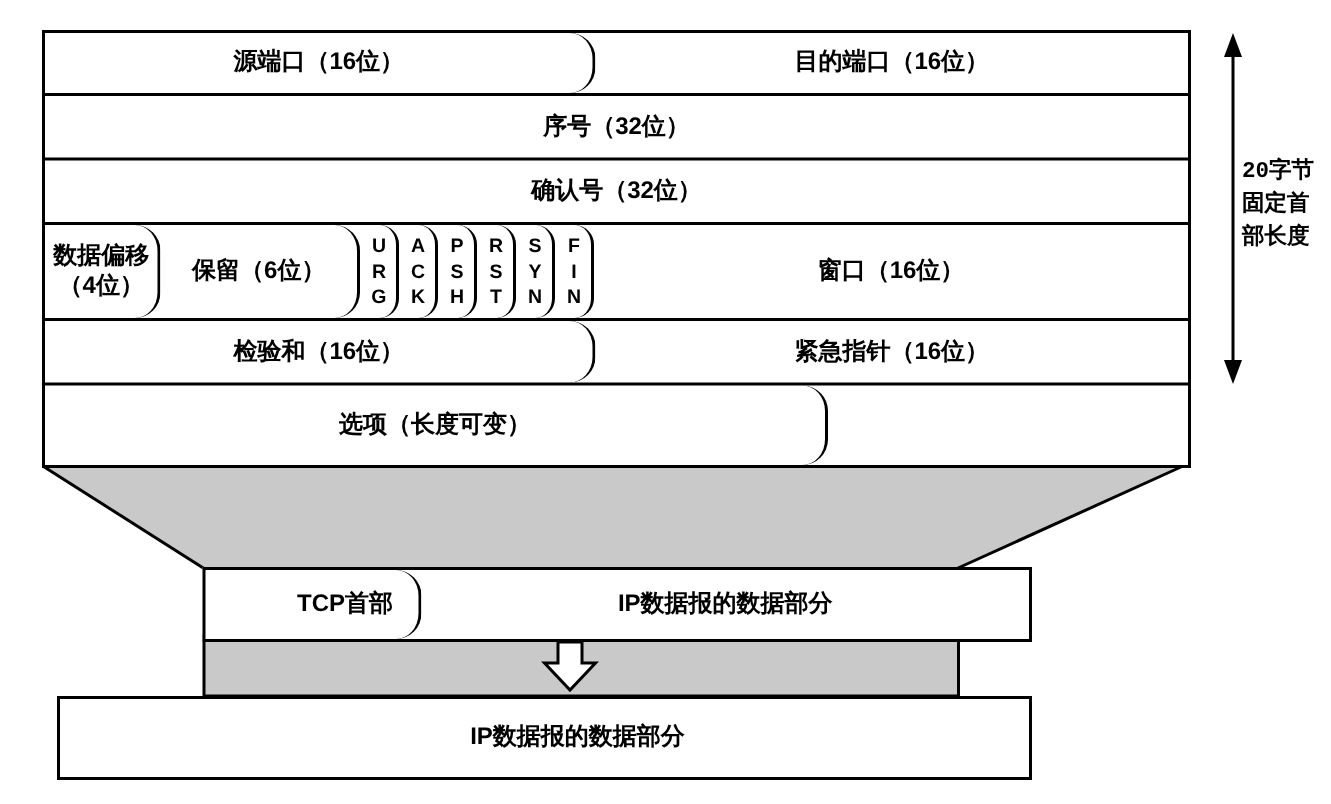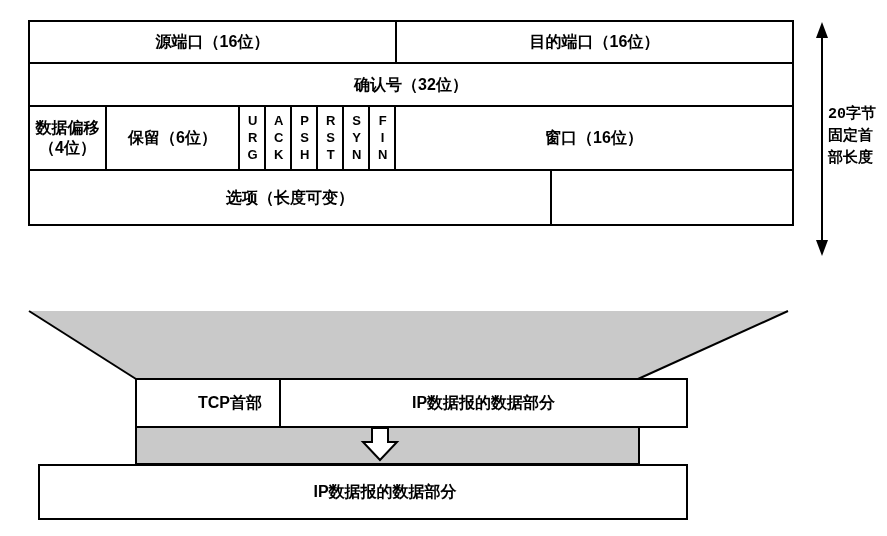--- a/index.html
+++ b/index.html
@@ -7,21 +7,21 @@
     width:887px;height:536px;position:relative;background:#ffffff;
     font-family:"Liberation Sans","DejaVu Sans",sans-serif;
     font-weight:bold;color:#000;overflow:hidden;
   }
   svg.bg{position:absolute;left:0;top:0;z-index:0;}
   .tbl{position:absolute;left:28px;top:20px;width:762px;border:2px solid #000;background:#fff;z-index:1;}
   .row{display:flex;border-bottom:2px solid #000;}
   .row:last-child{border-bottom:none;}
   .cell{
     display:flex;align-items:center;justify-content:center;text-align:center;
-    font-size:16px;line-height:1.25;box-sizing:border-box;padding:0 2px;
+    font-size:16px;line-height:1.25;box-sizing:border-box;padding:0 2px;border-radius:17px;
   }
   .br{border-right:2px solid #000;}
   .flag{
     writing-mode:vertical-rl;text-orientation:upright;
     font-size:13px;letter-spacing:2px;padding:0;
   }
   .box{position:absolute;display:flex;border:2px solid #000;background:#fff;z-index:1;padding-left:44px;}
   .bracket-label{
     position:absolute;left:828px;top:104px;width:58px;
     font-size:15px;line-height:1.45;word-break:break-all;z-index:1;font-family:Liberation Mono, monospace;
@@ -42,32 +42,39 @@
     <polygon points="822,256 816,240 828,240" fill="#000"></polygon>
   </g>
 </svg>
 
 <div class="tbl">
   <div class="row" style="height:40px">
     <div class="cell br" style="flex:0 0 367px">源端口（16位）</div>
     <div class="cell" style="flex:1">目的端口（16位）</div>
   </div>
   <div class="row" style="height:41px">
+    <div class="cell" style="flex:1">序号（32位）</div>
+  </div>
+  <div class="row" style="height:41px">
     <div class="cell" style="flex:1">确认号（32位）</div>
   </div>
   <div class="row" style="height:62px">
     <div class="cell br" style="flex:0 0 77px">数据偏移（4位）</div>
     <div class="cell br" style="flex:0 0 133px">保留（6位）</div>
     <div class="cell flag br" style="flex:0 0 26px">URG</div>
     <div class="cell flag br" style="flex:0 0 26px">ACK</div>
     <div class="cell flag br" style="flex:0 0 26px">PSH</div>
     <div class="cell flag br" style="flex:0 0 26px">RST</div>
     <div class="cell flag br" style="flex:0 0 26px">SYN</div>
     <div class="cell flag br" style="flex:0 0 26px">FIN</div>
     <div class="cell" style="flex:1">窗口（16位）</div>
+  </div>
+  <div class="row" style="height:41px">
+    <div class="cell br" style="flex:0 0 367px">检验和（16位）</div>
+    <div class="cell" style="flex:1">紧急指针（16位）</div>
   </div>
   <div class="row" style="height:53px">
     <div class="cell br" style="flex:0 0 522px">选项（长度可变）</div>
   </div>
 </div>
 
 <div class="bracket-label">20字节固定首部长度</div>
 
 <div class="box" style="left:135px;top:378px;width:505px;height:46px">
   <div class="cell br" style="flex:0 0 100px">TCP首部</div>

